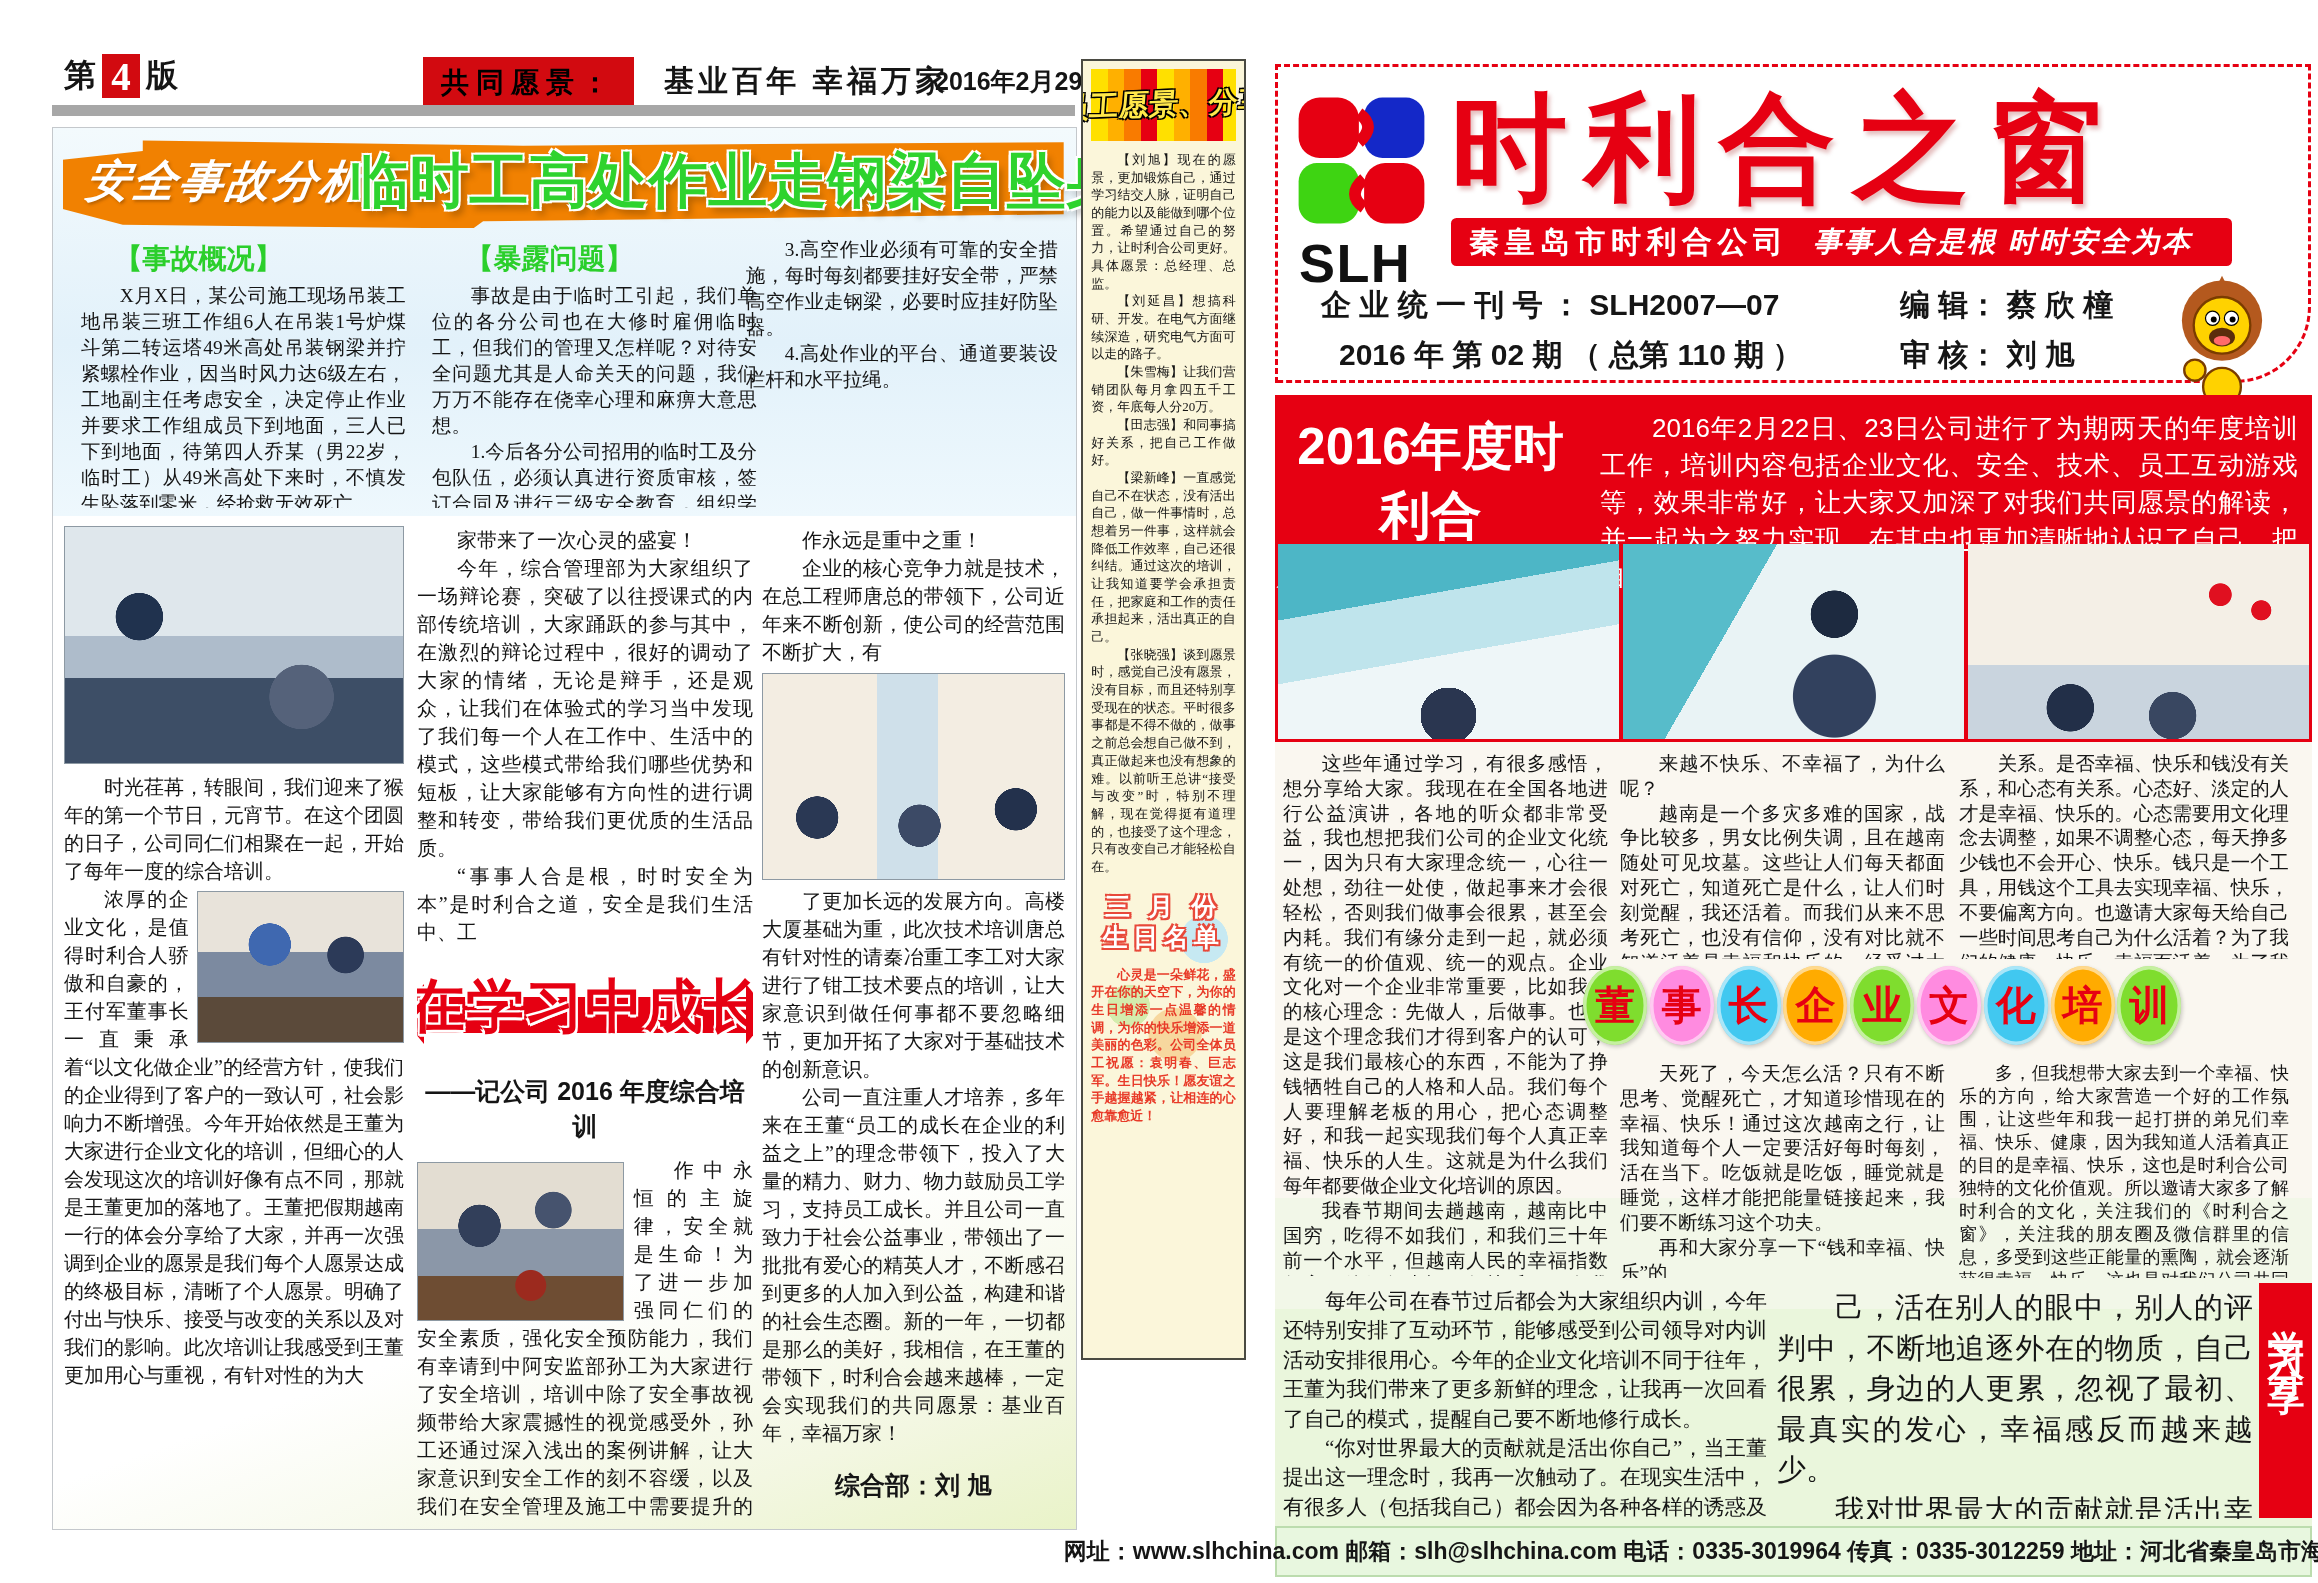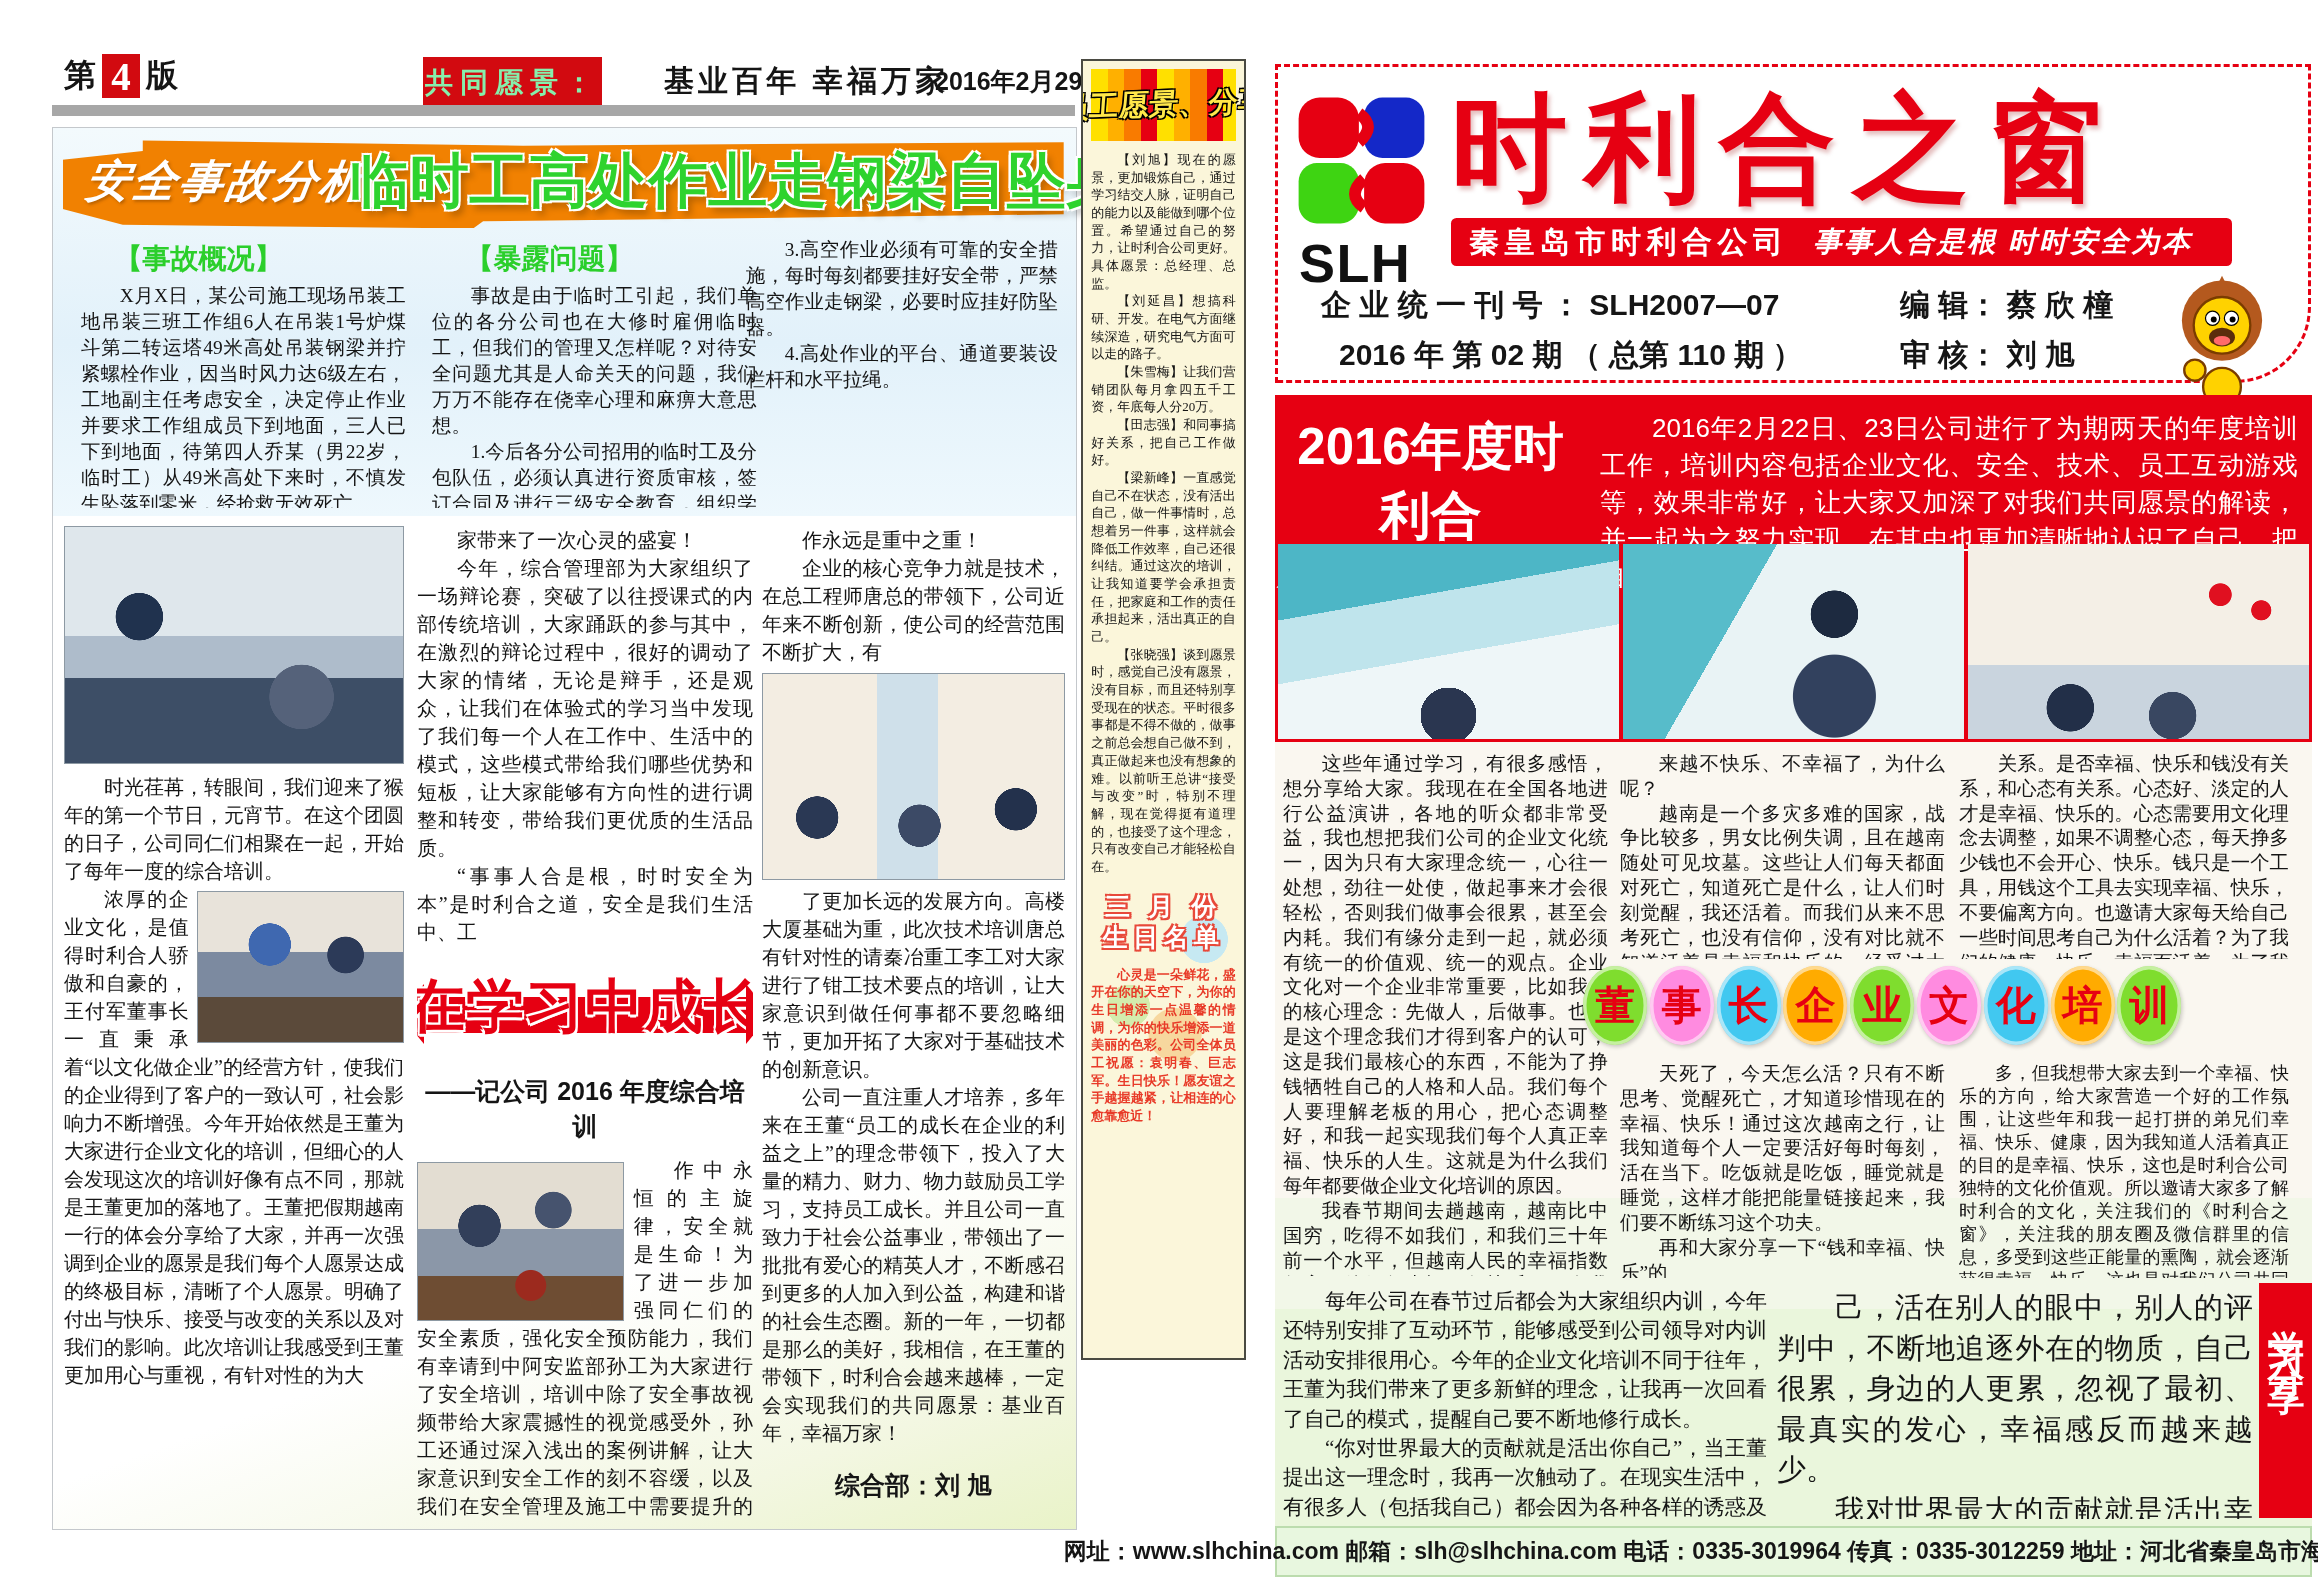--- a/index.html
+++ b/index.html
@@ -6,22 +6,22 @@
   .canvas{position:relative;width:2319px;height:1584px;background:#ffffff;overflow:hidden;
           color:#151515;font-family:"Liberation Serif","DejaVu Serif",serif;}
   .abs{position:absolute;}
   p{margin:0;text-indent:2em;text-align:justify;}
 
   
   .mast{font-family:"Liberation Sans","DejaVu Sans",sans-serif;font-weight:bold;}
   .pgno{left:64px;top:54px;font-size:32px;display:flex;align-items:center;gap:5.5px;}
   .pgno .num{display:inline-block;background:#d20a10;color:#fff;font-size:39px;line-height:41px;
              padding:1.4px 9.7px;font-family:"Liberation Serif",serif;}
-  .vision-box{left:423px;top:57px;background:#d20a10;color:#86efac;font-size:28px;
-              padding:7px 2px;letter-spacing:7px;font-family:Liberation Serif, serif;}
+  .vision-box{left:423px;top:57px;background:#d20a10;color:#000000;font-size:28px;
+              padding:7px 18px;letter-spacing:7px;font-family:Liberation Serif, serif;}
   .vision-txt{left:664px;top:61px;font-size:30px;letter-spacing:4.1px;}
   .mast-date{left:935px;top:65px;font-size:25px;}
   .mast-rule{left:52px;top:105px;width:1023px;height:11px;background:#a7a7a7;}
 
   
   .safety{left:52px;top:127px;width:1023px;height:389px;border:1.4px solid #c4c8cc;
           background:linear-gradient(180deg,#f3fafd 0%,#e2f1fa 55%,#eef8fd 100%);}
   .orange-banner{left:9.7px;top:12.4px;width:1001px;height:88px;background:#f18101;
       clip-path:polygon(0 22%,8% 12%,8% 0,46% 6%,100% 2%,100% 84%,42% 92%,41% 100%,6% 96%,0 78%);}
   .kicker{left:33px;top:23.5px;font-size:44px;font-weight:800;font-style:italic;color:#fff;

